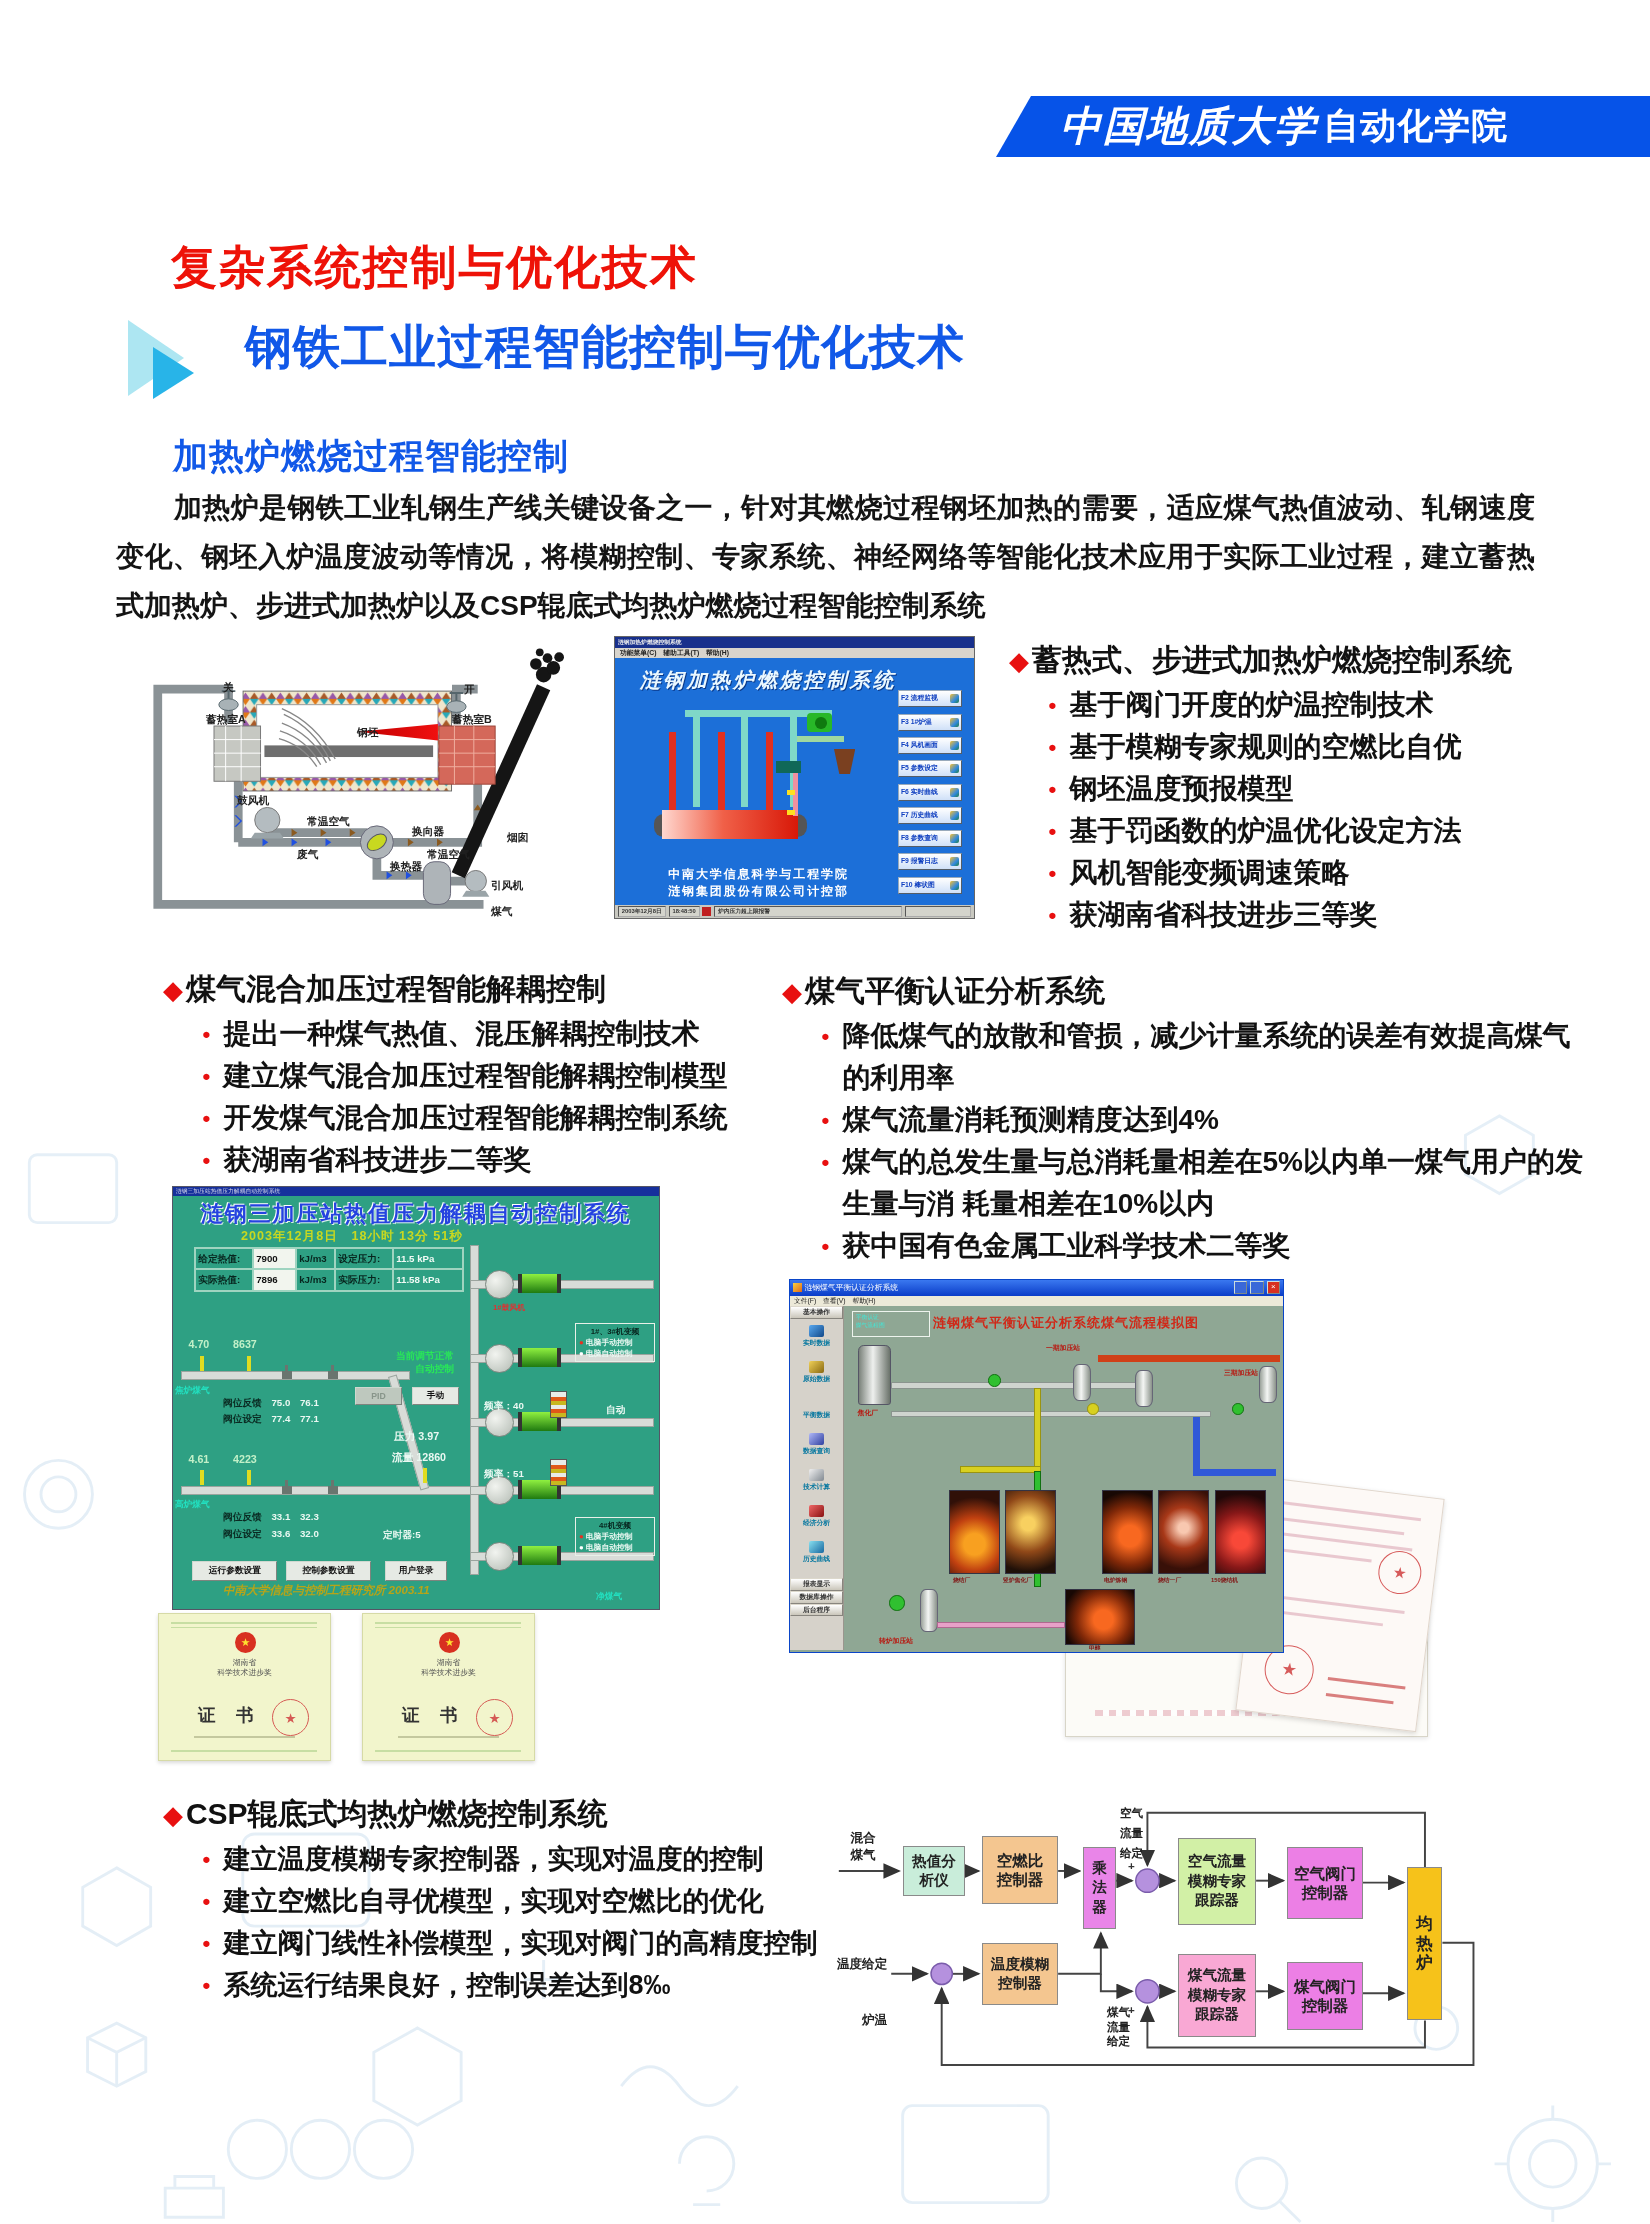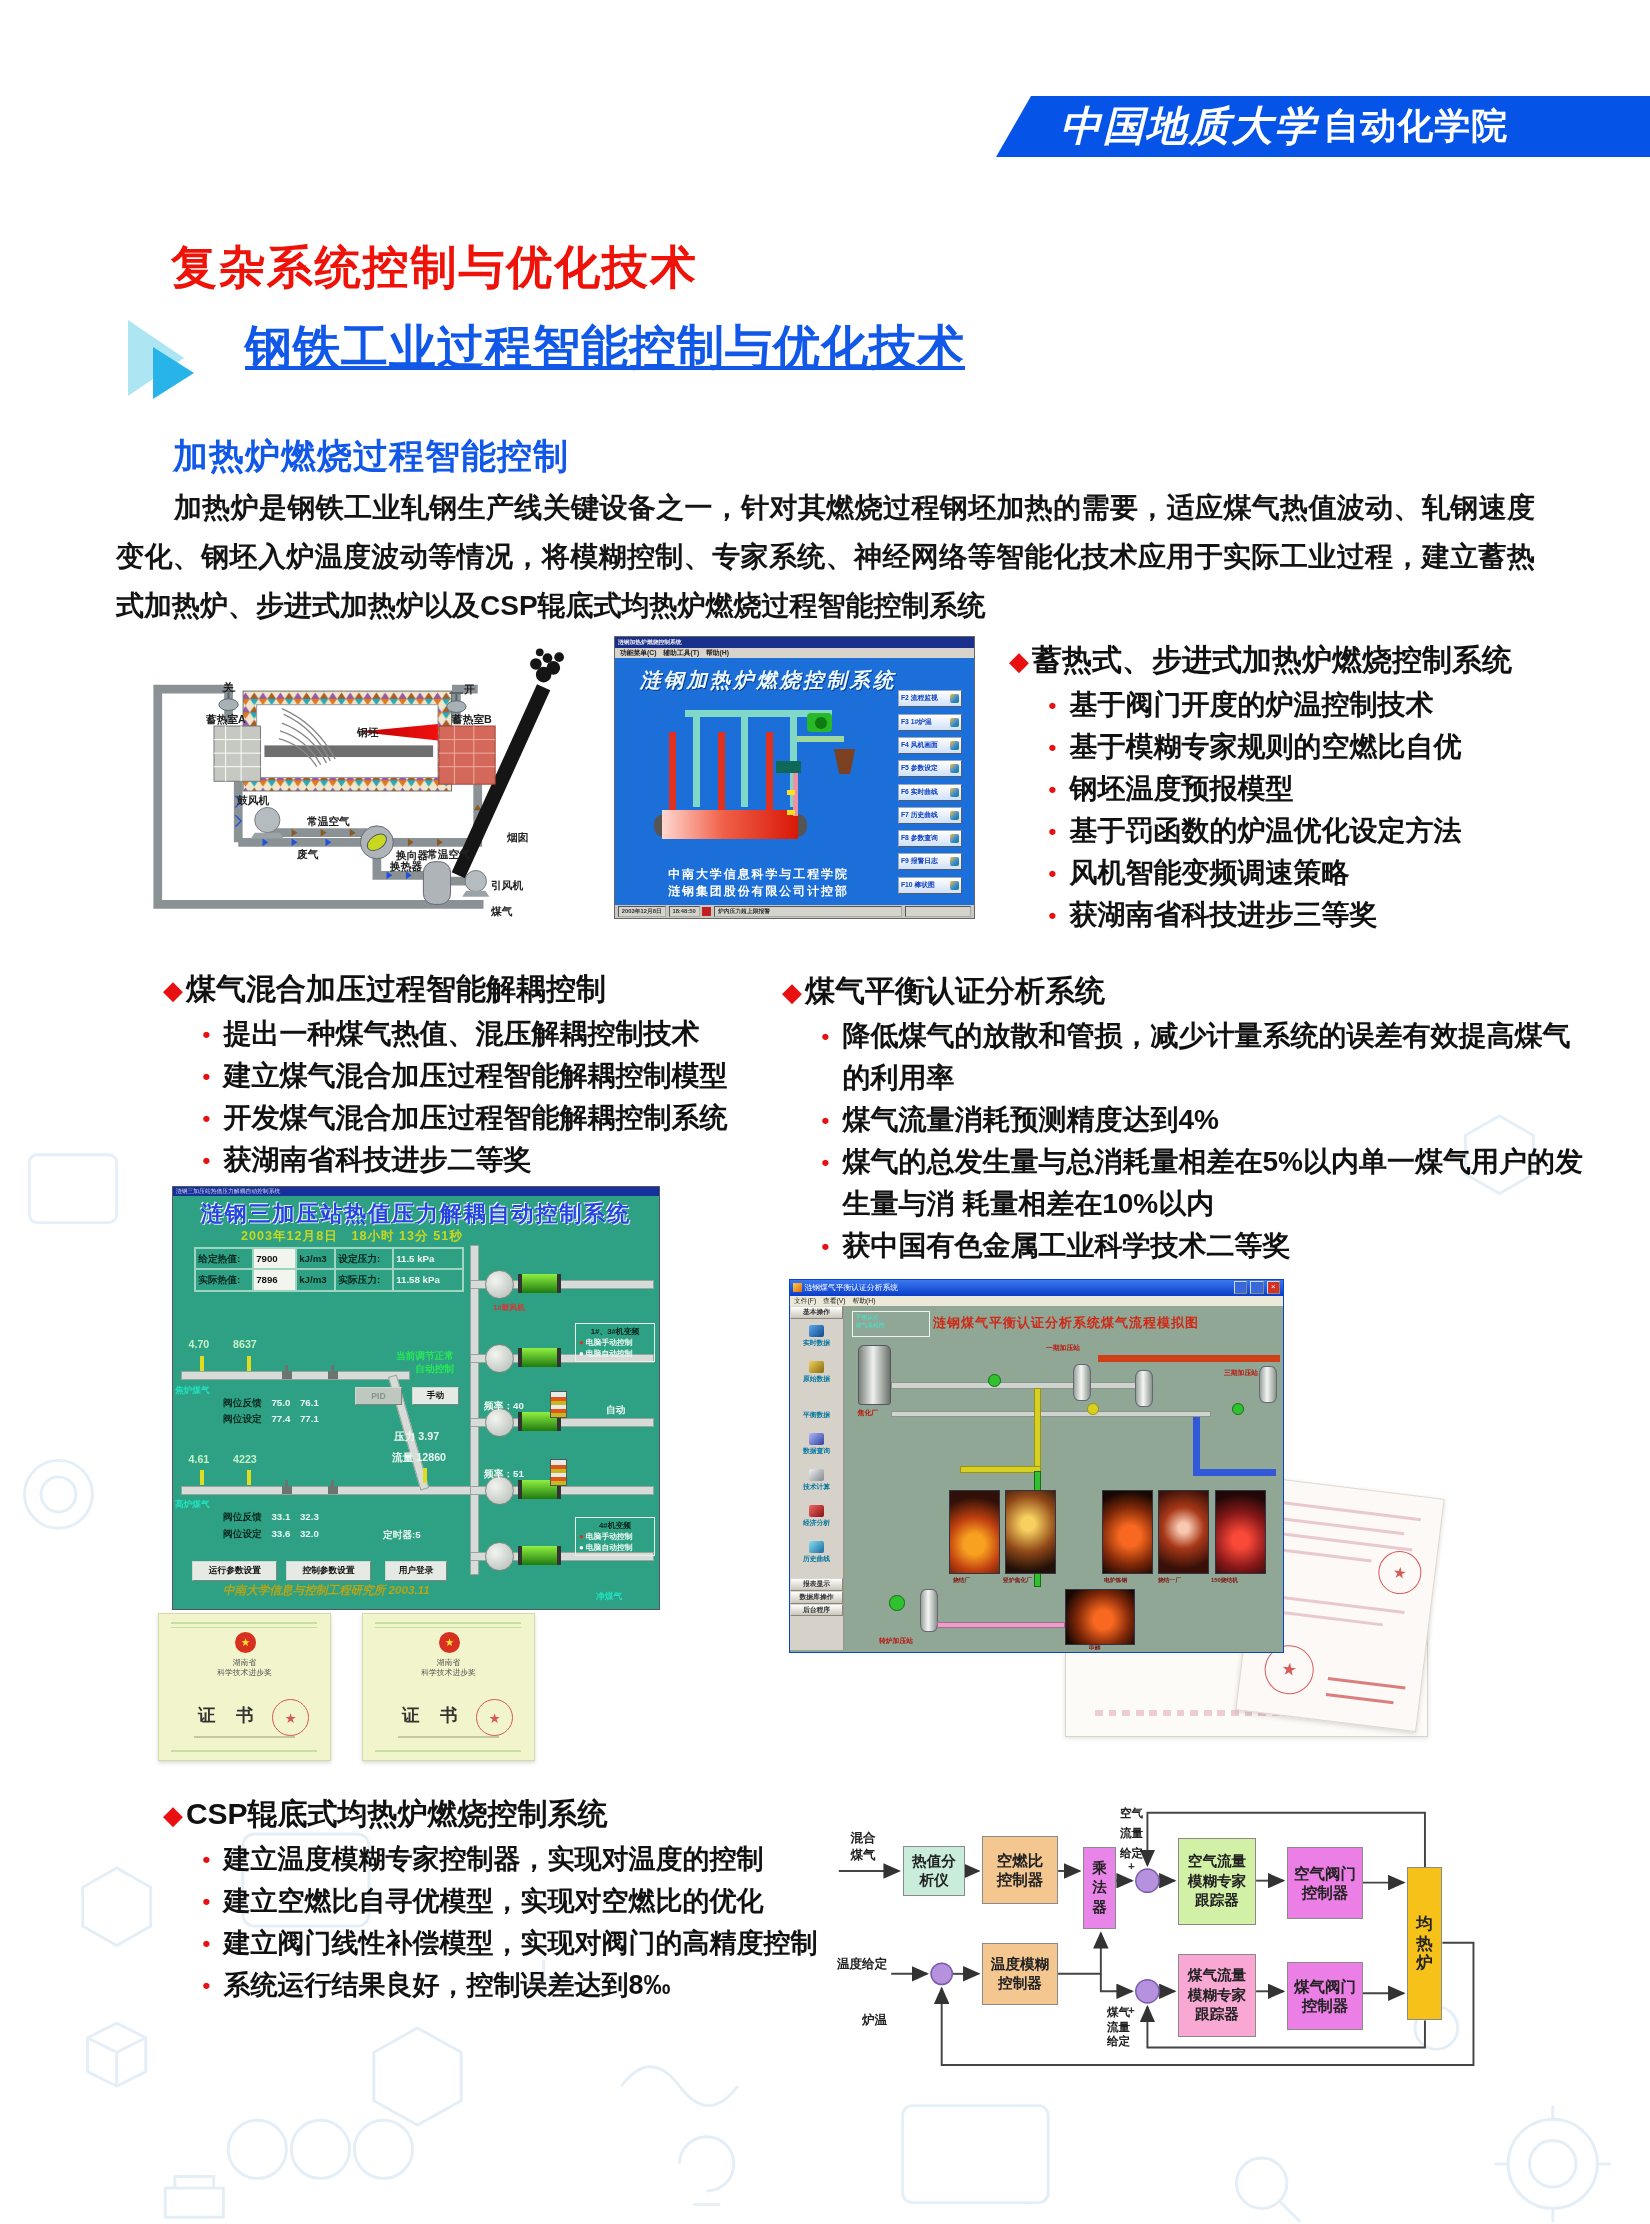--- a/index.html
+++ b/index.html
@@ -8,21 +8,21 @@
   .abs{position:absolute;}
   .ml{white-space:pre-line;}
   
   #hdr-band{left:996px;top:96px;width:655px;height:61px;background:#0653E8;
             clip-path:polygon(35px 0,100% 0,100% 100%,0 100%);display:flex;align-items:center;}
   #hdr-uni{font-family:"DejaVu Serif","Liberation Serif",serif;font-style:italic;font-weight:bold;
            font-size:41px;color:#fff;margin-left:64px;letter-spacing:1.9px;}
   #hdr-dept{font-size:36px;font-weight:800;color:#fff;margin-left:5.8px;letter-spacing:1px;}
   
   #title-main{left:171px;top:237px;font-size:46px;font-weight:800;color:#EE1208;letter-spacing:1.9px;}
-  #subtitle{left:245px;top:316px;font-size:47px;font-weight:800;color:#1158E8;letter-spacing:1px;text-decoration:underline;}
+  #subtitle{left:245px;top:316px;font-size:47px;font-weight:800;color:#1158E8;letter-spacing:1px;}
   .tri{width:0;height:0;}
   #tri-light{left:128px;top:320px;border-top:38px solid transparent;border-bottom:38px solid transparent;border-left:56px solid #ADE6F2;}
   #tri-dark{left:153px;top:347px;border-top:26px solid transparent;border-bottom:26px solid transparent;border-left:41px solid #28B4E8;}
   #sec-head{left:173px;top:433px;font-size:35px;font-weight:800;color:#1158E8;letter-spacing:1px;}
   #intro{left:116px;top:483px;width:1419px;font-size:28px;font-weight:600;color:#141414;
          line-height:49px;text-align:justify;text-indent:58px;}
   
   .blk{color:#111;}
   .blk-title{display:flex;align-items:baseline;font-size:30px;font-weight:800;line-height:46px;}
   .diamond{color:#E81010;font-size:26px;margin-right:2.9px;}
@@ -264,21 +264,21 @@
       <polygon points="340,268 360,268 364,274 336,274" fill="#9aa4a8"></polygon>
     </svg>
     <div class="flabel" style="left:87px;top:50px;">关</div>
     <div class="flabel" style="left:328px;top:52px;">开</div>
     <div class="flabel" style="left:70px;top:82px;">蓄热室A</div>
     <div class="flabel" style="left:316px;top:82px;">蓄热室B</div>
     <div class="flabel" style="left:221px;top:95px;">钢坯</div>
     <div class="flabel" style="left:101px;top:163px;">鼓风机</div>
     <div class="flabel" style="left:171px;top:184px;">常温空气</div>
     <div class="flabel" style="left:161px;top:217px;">废气</div>
-    <div class="flabel" style="left:260px;top:194px;margin-top:24px;">换向器</div>
+    <div class="flabel" style="left:276px;top:194px;">换向器</div>
     <div class="flabel" style="left:291px;top:217px;">常温空气</div>
     <div class="flabel" style="left:254px;top:229px;">换热器</div>
     <div class="flabel" style="left:355px;top:248px;">引风机</div>
     <div class="flabel" style="left:371px;top:200px;">烟囱</div>
     <div class="flabel" style="left:355px;top:274px;">煤气</div>
   </div>
 
   <div id="hmi" class="abs z1">
     <div id="hmi-titlebar" class="abs">涟钢加热炉燃烧控制系统</div>
     <div id="hmi-menubar" class="abs">功能菜单(C)　辅助工具(T)　帮助(H)</div>

